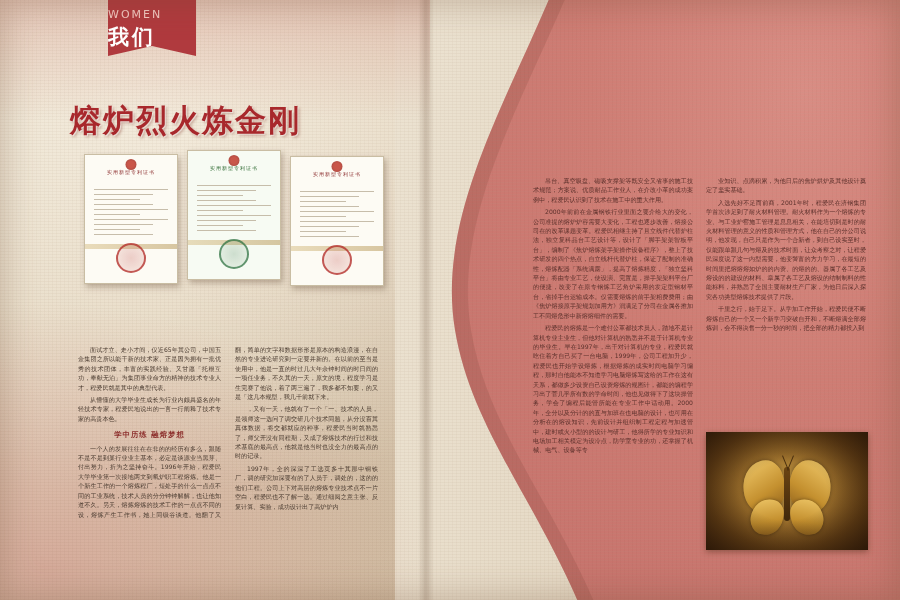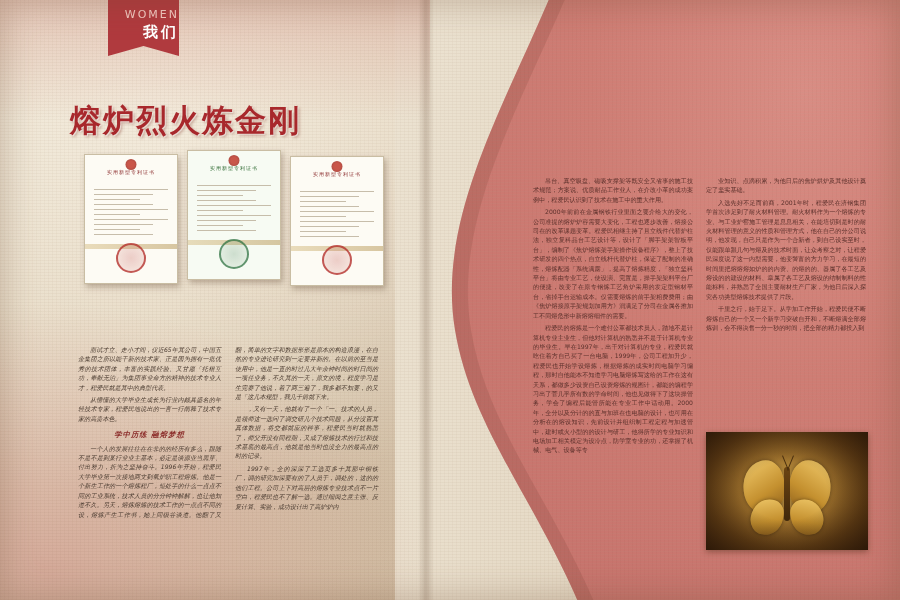--- a/index.html
+++ b/index.html
@@ -56,28 +56,28 @@
     background:radial-gradient(ellipse at 10% 90%, rgba(196,112,106,.40), rgba(196,112,106,0) 70%);
     pointer-events:none;
   }
   .top-wash{
     position:absolute;left:0;top:0;width:430px;height:120px;
     background:linear-gradient(180deg, rgba(205,120,110,.28), rgba(205,120,110,0));
     pointer-events:none;
   }
   
   .tab{
-    position:absolute;left:108px;top:0;width:71px;height:56px;
+    position:absolute;left:108px;top:0;width:88px;height:56px;
     background:#b03a3e;
     -webkit-clip-path:polygon(0 0,100% 0,100% 100%,50% 82%,0 100%);
     clip-path:polygon(0 0,100% 0,100% 100%,50% 82%,0 100%);
-    color:#fff;text-align:right;
+    color:#fff;text-align:left;
   }
   .tab .en{font-size:11px;letter-spacing:2px;margin-top:8px;color:#f3c9c2;}
-  .tab .cn{font-size:15px;letter-spacing:3px;margin-top:2px;font-weight:bold;}
+  .tab .cn{font-size:21px;letter-spacing:3px;margin-top:2px;font-weight:bold;}
   
   .headline{
     position:absolute;left:70px;top:100px;
     font-family:"DejaVu Serif","Liberation Serif",serif;
     font-size:31px;font-weight:bold;letter-spacing:2px;
     color:#a8282c;
     text-shadow:1px 1px 0 rgba(255,255,255,.5), 2px 2px 3px rgba(120,40,30,.35);
   }
   
   .certs{position:absolute;left:84px;top:150px;width:300px;height:135px;}
@@ -119,21 +119,21 @@
     position:absolute;
     font-size:6.1px;line-height:9.4px;color:#4a3b30;
     text-align:justify;
     font-family:"DejaVu Sans","Liberation Sans",sans-serif;
   }
   .col p{margin:0 0 3px 0;text-indent:12px;}
   .col h4{
     margin:7px 0 4px 0;font-size:7.4px;color:#8d2f2c;text-align:center;font-weight:bold;letter-spacing:1px;
   }
   #col-left{left:78px;top:345px;width:300px;height:215px;}
-  .twocol{column-count:2;column-gap:14px;font-style:italic;}
+  .twocol{column-count:2;column-gap:14px;}
   #col-right-a{left:533px;top:176px;width:160px;height:370px;color:#5a2f2a;}
   #col-right-b{left:706px;top:176px;width:160px;height:240px;color:#5a2f2a;}
   
   .photo{
     position:absolute;left:706px;top:432px;width:162px;height:118px;
     background:
       radial-gradient(ellipse at 50% 48%, #caa14a 0%, #9b6f2c 38%, #6d4618 70%, #4a2c0f 100%);
     box-shadow:0 2px 6px rgba(70,40,20,.45);
     overflow:hidden;
   }

